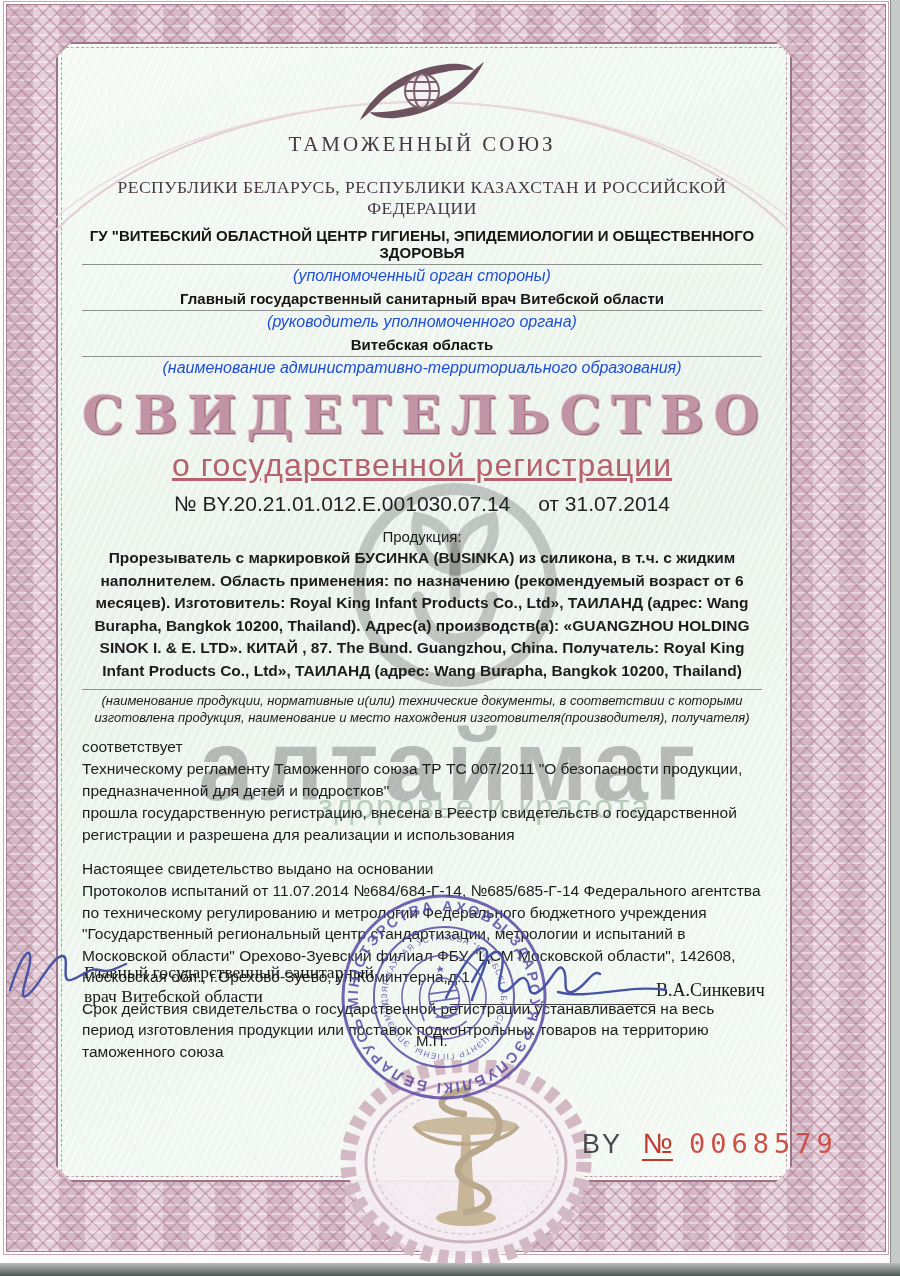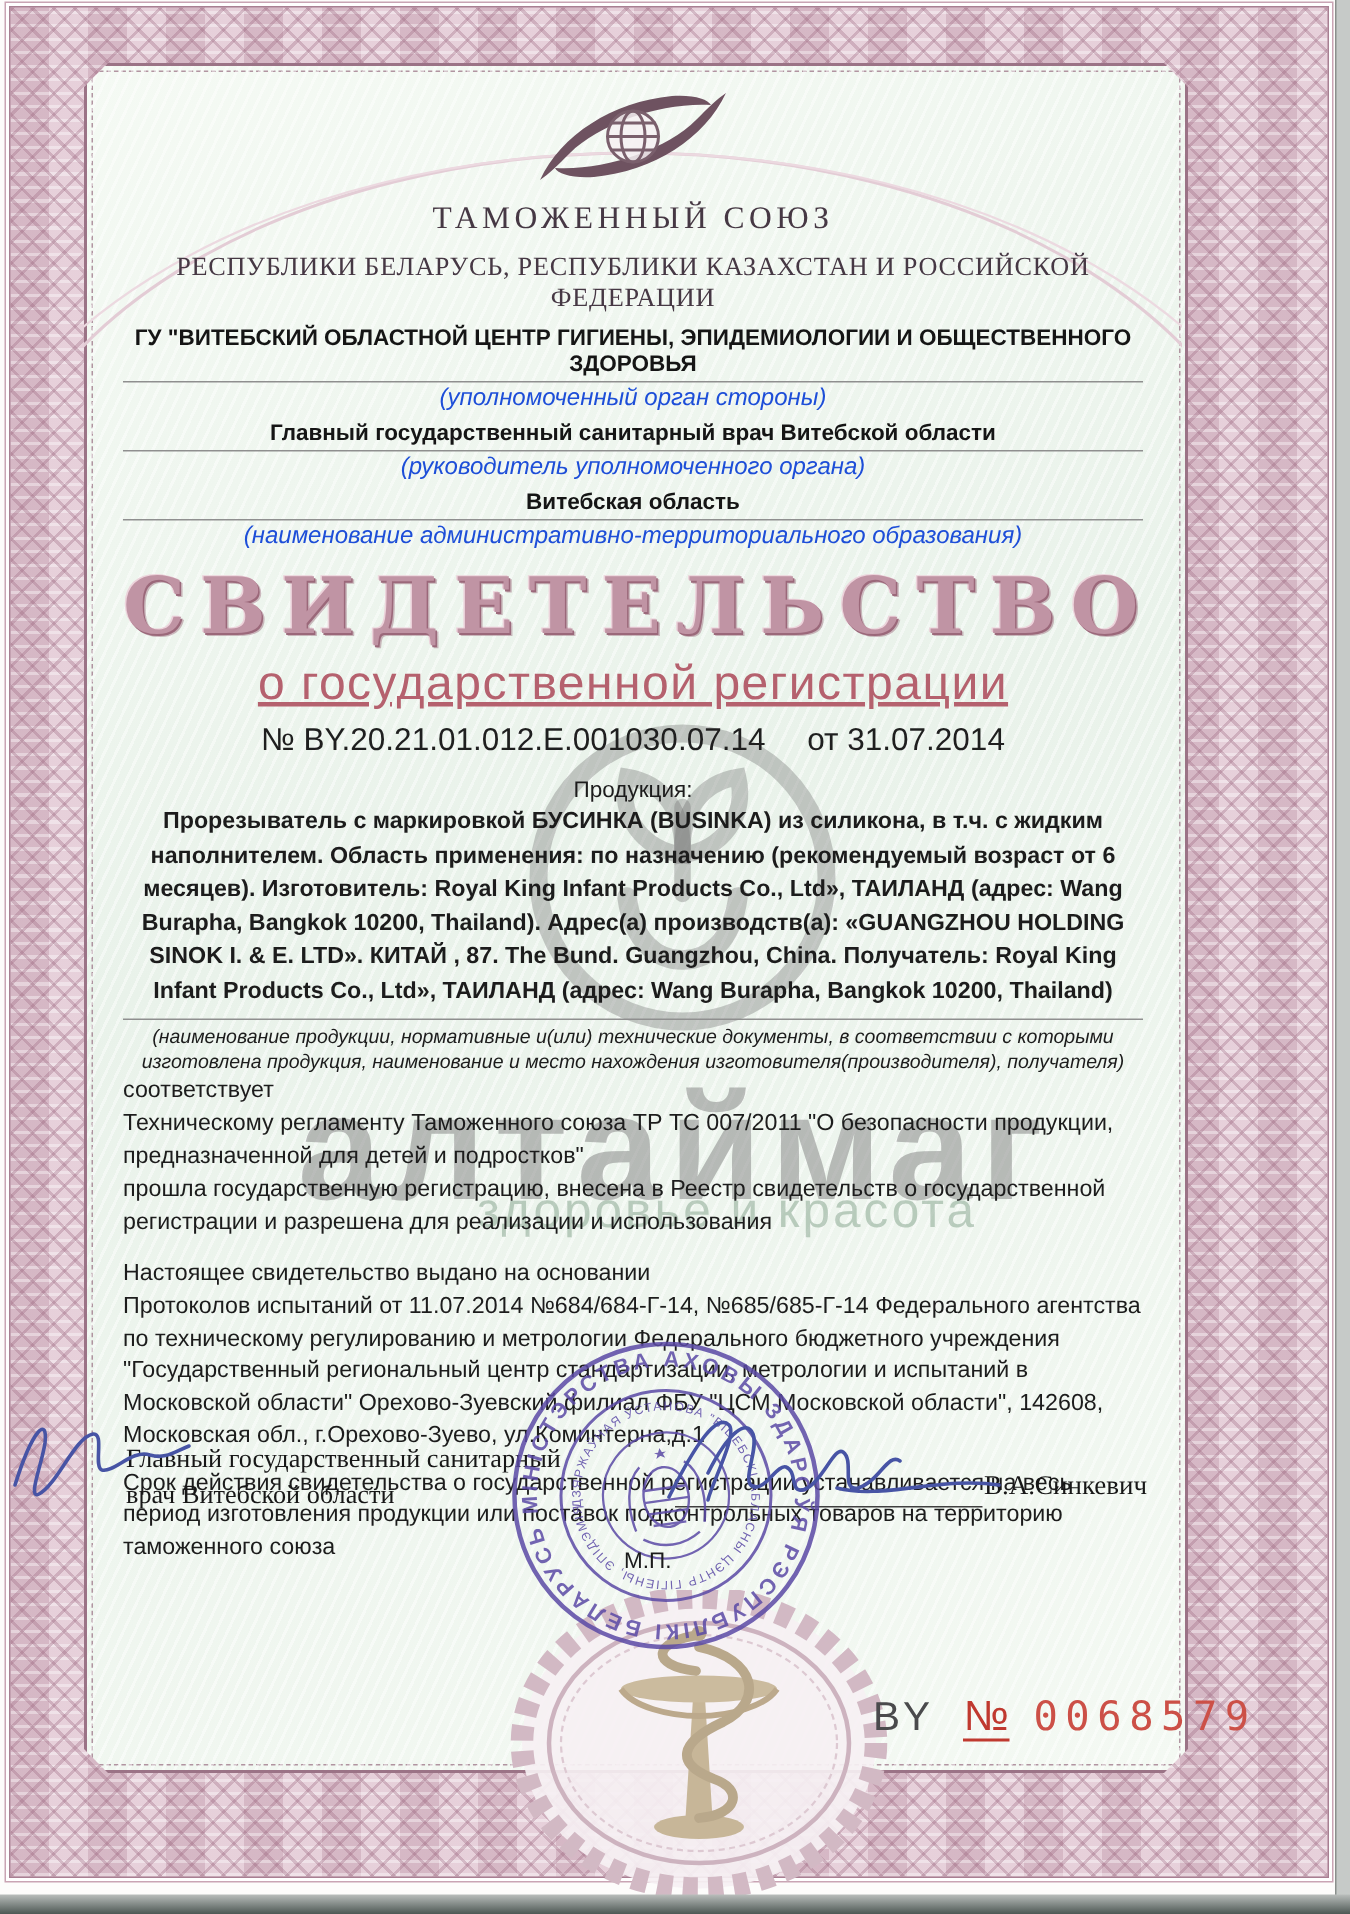--- a/index.html
+++ b/index.html
@@ -30,36 +30,36 @@
   .wm{position:absolute;z-index:2;pointer-events:none;}
   .wm-brand{left:0;width:900px;top:715px;text-align:center;font-size:100px;font-weight:bold;
     letter-spacing:6px;color:rgba(122,122,122,.48);line-height:1;}
   .wm-tagline{left:318px;top:788px;font-size:33px;letter-spacing:2px;color:rgba(138,168,146,.55);}
   
   .content{position:absolute;left:56px;top:42px;width:732px;z-index:3;box-sizing:border-box;
     padding:8px 26px 0 26px;text-align:center;}
   .logo{margin:6px auto 0 auto;width:200px;height:70px;}
   .h-serif{font-family:"Liberation Serif",serif;color:#463844;}
   .customs{font-size:21px;letter-spacing:3px;margin-top:2px;}
-  .republics{font-size:17.5px;letter-spacing:.5px;margin-top:9px;}
+  .republics{font-size:17.5px;letter-spacing:.5px;margin-top:20px;}
   .org{font-weight:bold;font-size:15px;margin-top:8px;color:#151515;}
   .rule{border-top:1px solid #8f8f8f;margin:3px 0 2px 0;height:0;}
   .cap{font-style:italic;font-size:16px;color:#1d4ed8;}
   .bold-line{font-weight:bold;font-size:15px;margin-top:5px;color:#151515;}
   .doc-title{font-family:"DejaVu Serif",serif;font-weight:bold;font-size:52px;line-height:56px;
     letter-spacing:10px;margin-top:10px;color:#c094a4;
     text-shadow:2px 2px 0 #9664766e, 1px 1px 0 #9e6c7e, -1px -1px 0 #ecd3db;}
   .doc-sub{font-size:32px;color:#b5616e;margin-top:4px;letter-spacing:1px;text-decoration:underline;}
   .num-line{font-size:21px;font-weight:500;color:#1f1f1f;margin-top:8px;}
   .num-line .gap{display:inline-block;width:22px;}
   .prod-label{text-align:center;font-size:15px;margin-top:12px;}
   .prod-desc{font-weight:bold;font-size:15.5px;line-height:22.5px;margin-top:2px;padding:0 8px;}
   .cap2{font-style:italic;font-size:13px;line-height:17px;margin-top:2px;}
   .left-par{text-align:left;}
-  .sootv{font-size:15.5px;}
+  .sootv{font-size:15.5px;margin-top:10px;}
   .body-par{font-size:15.5px;line-height:22px;}
   .reg-par{}
   .basis-intro{margin-top:12px;}
   .basis-text{line-height:21.5px;}
   .validity{margin-top:10px;line-height:21.5px;}
   
   .sig-pos{position:absolute;left:84px;top:960px;z-index:4;font-family:"Liberation Serif",serif;
     font-size:17.5px;line-height:24px;text-align:left;color:#171717;}
   .sig-name{position:absolute;left:656px;top:980px;z-index:4;font-family:"Liberation Serif",serif;
     font-size:18px;color:#171717;}

